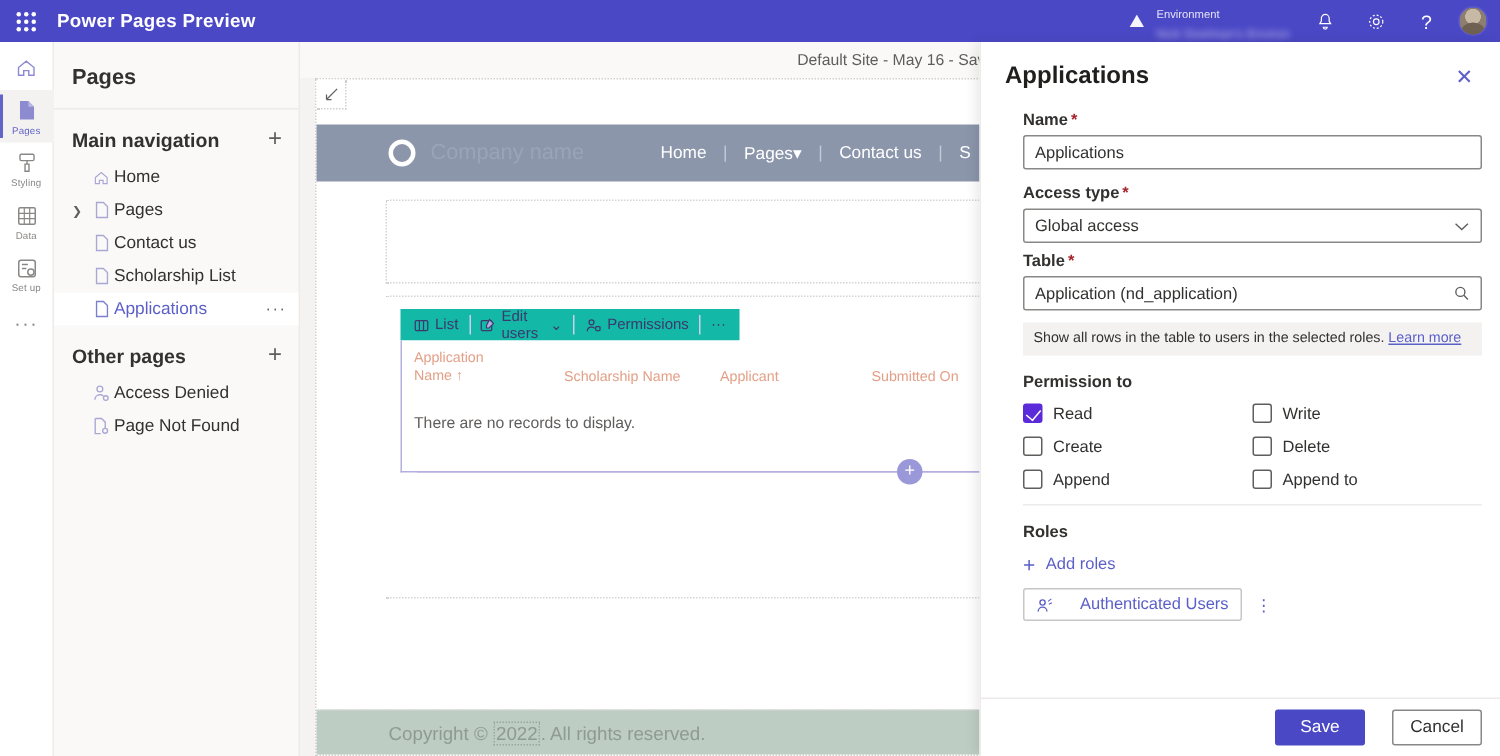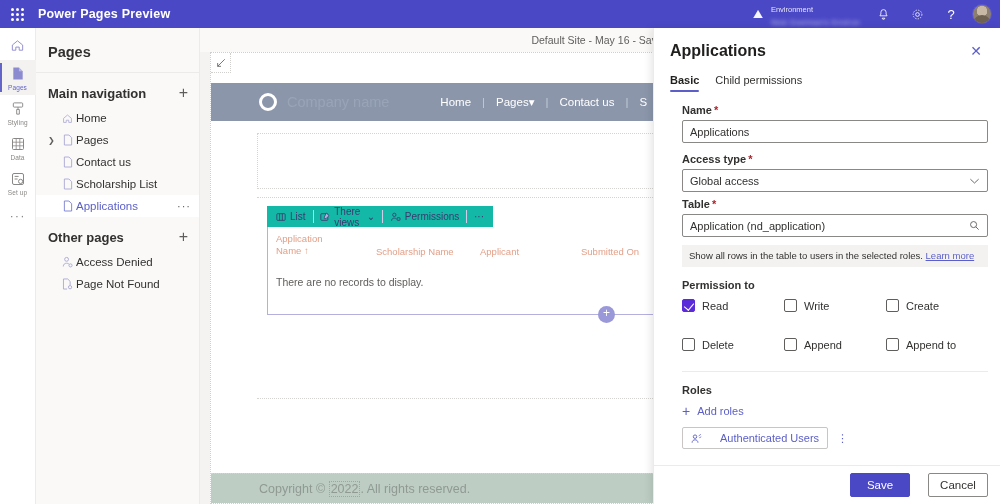--- a/index.html
+++ b/index.html
@@ -206,21 +206,21 @@
   }
   .inputbox .val { flex:1; white-space:nowrap; overflow:hidden; }
   .inputbox .ibico { color:#605e5c; font-size:11px; margin-left:4px; }
   .infobar {
     background:#f3f2f1; padding:5px 7px; font-size:9.5px; color:#323130; line-height:1.3;
     margin-top:-2px;
   }
   .infobar a { color:#5b5fc7; text-decoration:underline; cursor:pointer; }
   .sub-lbl { font-size:11px; font-weight:600; color:#323130; margin:12px 0 8px; }
   #perm-grid {
-    display:grid; grid-template-columns:1fr 1fr 1fr; row-gap:26px; margin-bottom:20px;
+    display:grid; grid-template-columns:1fr 1fr; row-gap:9px; margin-bottom:10px;
   }
   .cbx { display:flex; align-items:center; gap:7px; font-size:11px; cursor:pointer; }
   .cbx .box {
     width:13px; height:13px; border:1px solid #605e5c; border-radius:2px;
     background:#ffffff; flex:0 0 auto;
   }
   .cbx.on .box {
     background:#5b2bd9; border-color:#5b2bd9; position:relative;
   }
   .cbx.on .box:after {
@@ -469,21 +469,21 @@
             <span>List</span>
           </span>
           <span class="vsep"></span>
           <span class="tb">
             <span>
               <svg class="ico-svg" width="10" height="10" viewBox="0 0 12 12">
                   <rect x="1" y="2" width="8.4" height="8" rx="1" fill="none" stroke="#3b3a6e" stroke-width="1"></rect>
                   <path d="M7.6 1.2 10.8 4.4 7.2 8H5.2V6Z" fill="#b3b0e0" stroke="#3b3a6e" stroke-width=".9"></path>
                 </svg>
             </span>
-            <span>There views</span>
+            <span>Edit users</span>
             <span>⌄</span>
           </span>
           <span class="vsep"></span>
           <span class="tb">
             <span>
               <svg class="ico-svg" width="11" height="10" viewBox="0 0 12 12">
                   <circle cx="4.6" cy="3.4" r="2" fill="none" stroke="#3b3a6e" stroke-width="1"></circle>
                   <path d="M1.2 10.6c0-2 1.5-3.3 3.4-3.3 1.1 0 2 .4 2.6 1" fill="none" stroke="#3b3a6e" stroke-width="1"></path>
                   <rect x="8" y="6.8" width="3.4" height="3.2" rx=".6" fill="none" stroke="#3b3a6e" stroke-width="1"></rect>
                 </svg>
@@ -520,24 +520,20 @@
     </div>
   </div>
 </div>
 
 <div id="panel">
   <div id="panel-head">
     <div id="panel-title">Applications</div>
     <div id="panel-close">✕</div>
   </div>
 
-  <div id="panel-tabs">
-    <div class="ptab active">Basic</div>
-    <div class="ptab">Child permissions</div>
-  </div>
 
   <div id="panel-body">
     <div class="fld">
       <div class="flbl">
         <span>Name</span><span class="req">*</span>
       </div>
       <div class="inputbox">
         <span class="val">Applications</span>
       </div>
     </div>

